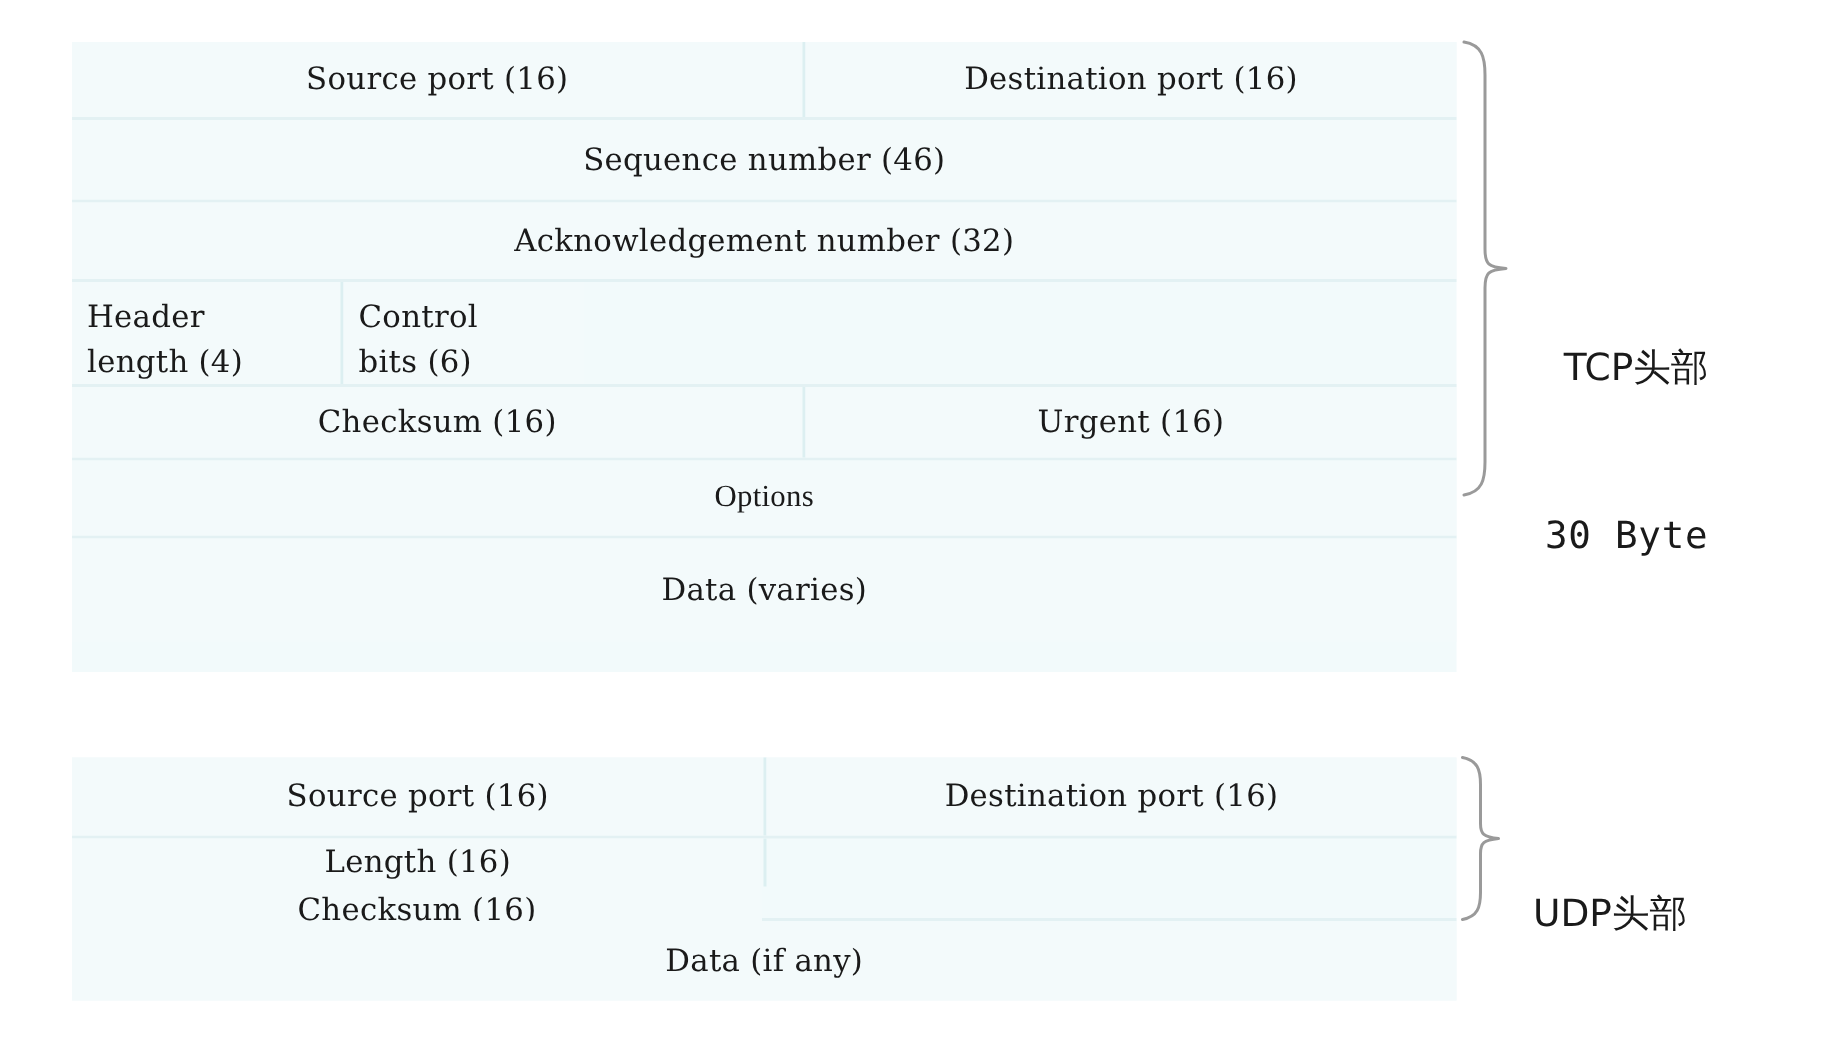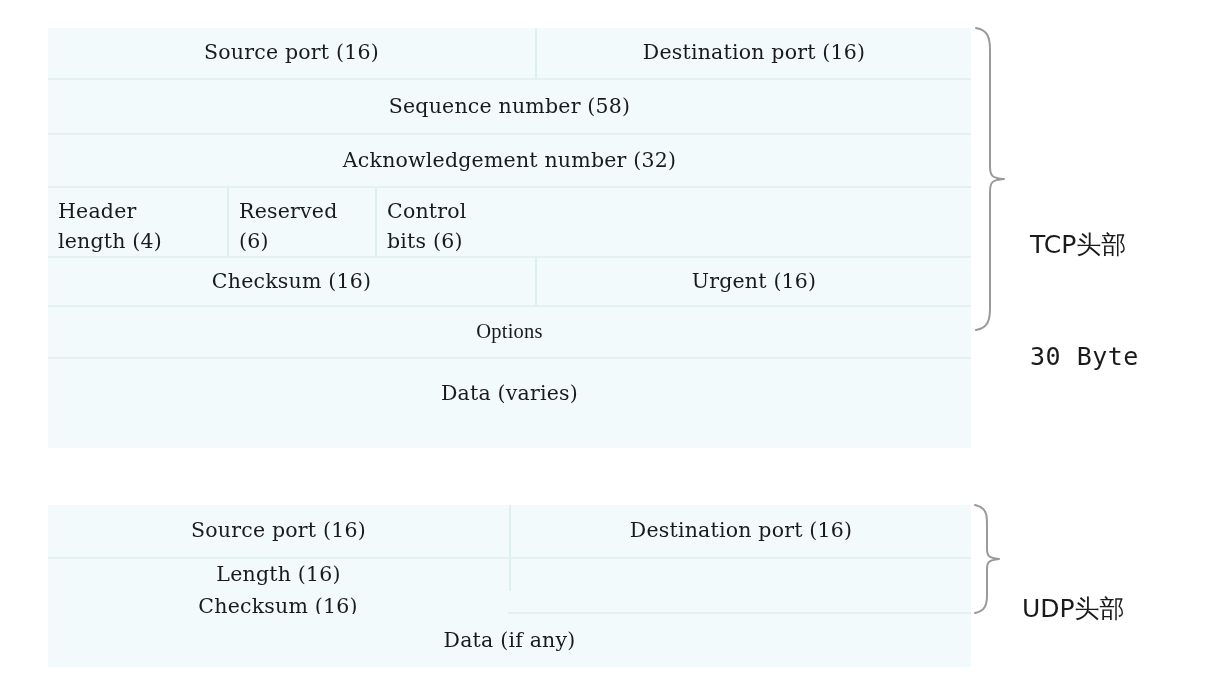--- a/index.html
+++ b/index.html
@@ -129,47 +129,46 @@
   #tcp-label { left: 1030px; top: 152px; }
   #udp-label { left: 1022px; top: 516px; }
   .mono-line {
     font-family: "DejaVu Sans Mono", "Liberation Mono", monospace;
     font-size: 25px;
     letter-spacing: .5px;
   }
   .cjk-line {
     font-family: "DejaVu Sans", "Liberation Sans", sans-serif;
     font-size: 25px;
+    text-align: right;
   }
 </style>
 </head>
 <body>
 
 <div class="diagram">
 
   <div class="hdr-table" id="tcp-table">
 
     <div class="row r1">
       <div class="cell c-half-a">Source port (16)</div>
       <div class="cell c-half-b">Destination port (16)</div>
     </div>
 
     <div class="row r2">
-      <div class="cell c-full">Sequence number (58)</div>
+      <div class="cell c-full">Sequence number (46)</div>
     </div>
 
     <div class="row r3">
       <div class="cell c-full">Acknowledgement number (32)</div>
     </div>
 
     <div class="row r4">
       <div class="cell left c-hlen">Header
 length (4)</div>
-      <div class="cell left c-resv">Reserved
-(6)</div>
       <div class="cell left c-ctrl">Control
 bits (6)</div>
     </div>
 
     <div class="row r5">
       <div class="cell c-half-a">Checksum (16)</div>
       <div class="cell c-half-b">Urgent (16)</div>
     </div>
 
     <div class="row r6">

